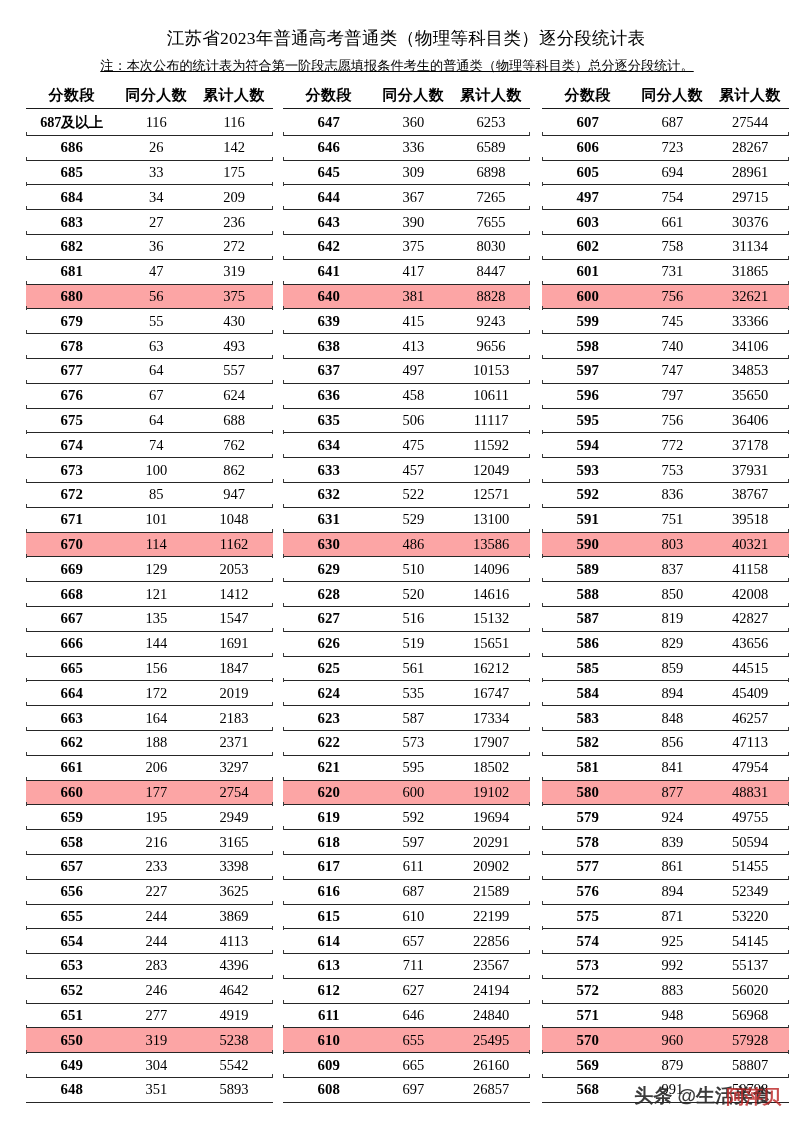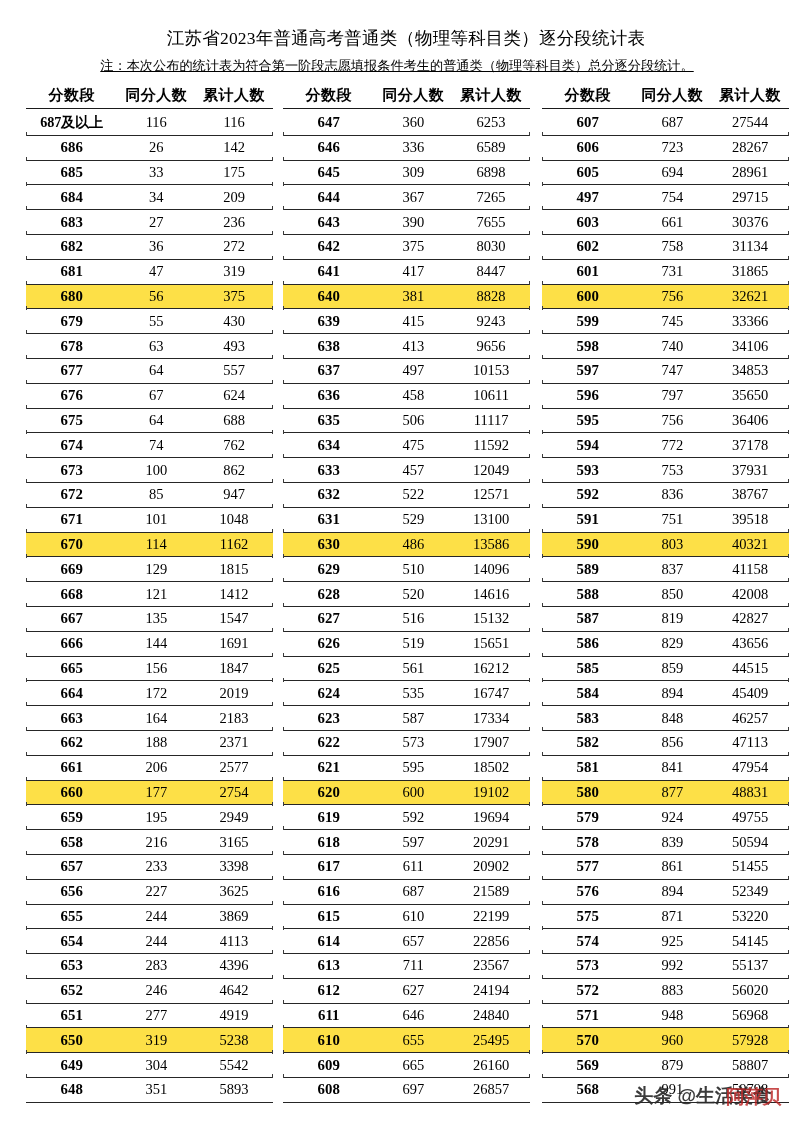--- a/index.html
+++ b/index.html
@@ -112,21 +112,21 @@
     font-weight: bold;
     font-size: 14.8px;
     font-family: "Liberation Serif", "DejaVu Serif", serif;
   }
   table.grid tbody td.score.wide {
     font-size: 14.2px;
     letter-spacing: -0.2px;
   }
 
   table.grid tbody tr.shaded td {
-    background: #fde047;
+    background: #fca5a5;
   }
 
   
   table.grid tbody td.score { position: relative; }
   table.grid tbody td.cum   { position: relative; }
   table.grid tbody td.score::after,
   table.grid tbody td.cum::after {
     content: "";
     position: absolute;
     bottom: -1.3px;
@@ -275,21 +275,21 @@
               <td class="cum">1048</td>
             </tr>
             <tr class="shaded">
               <td class="score">670</td>
               <td class="same">114</td>
               <td class="cum">1162</td>
             </tr>
             <tr>
               <td class="score">669</td>
               <td class="same">129</td>
-              <td class="cum">1815</td>
+              <td class="cum">2053</td>
             </tr>
             <tr>
               <td class="score">668</td>
               <td class="same">121</td>
               <td class="cum">1412</td>
             </tr>
             <tr>
               <td class="score">667</td>
               <td class="same">135</td>
               <td class="cum">1547</td>
@@ -315,21 +315,21 @@
               <td class="cum">2183</td>
             </tr>
             <tr>
               <td class="score">662</td>
               <td class="same">188</td>
               <td class="cum">2371</td>
             </tr>
             <tr>
               <td class="score">661</td>
               <td class="same">206</td>
-              <td class="cum">2577</td>
+              <td class="cum">3297</td>
             </tr>
             <tr class="shaded">
               <td class="score">660</td>
               <td class="same">177</td>
               <td class="cum">2754</td>
             </tr>
             <tr>
               <td class="score">659</td>
               <td class="same">195</td>
               <td class="cum">2949</td>

